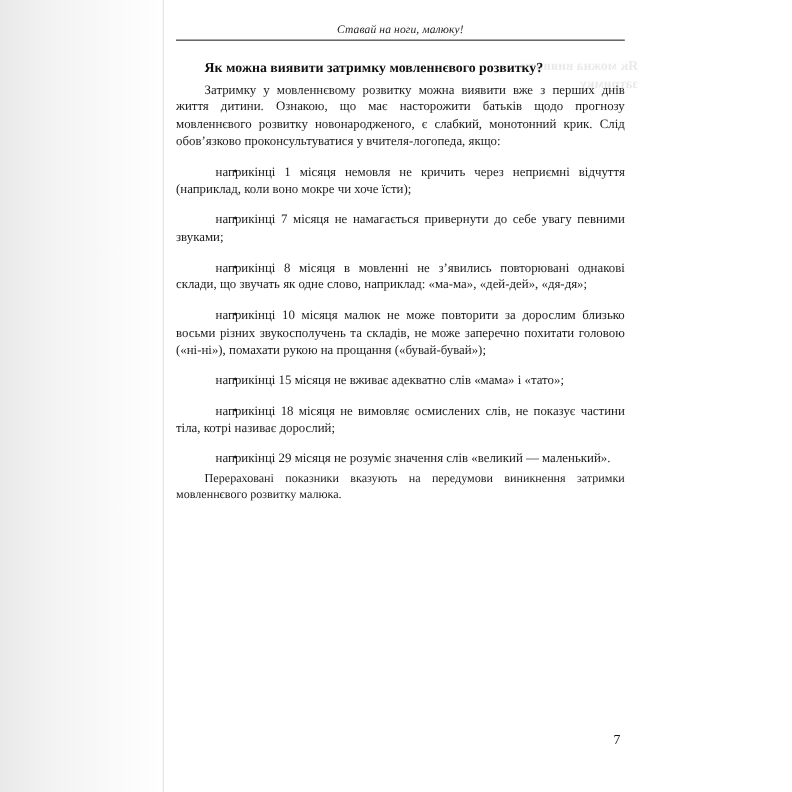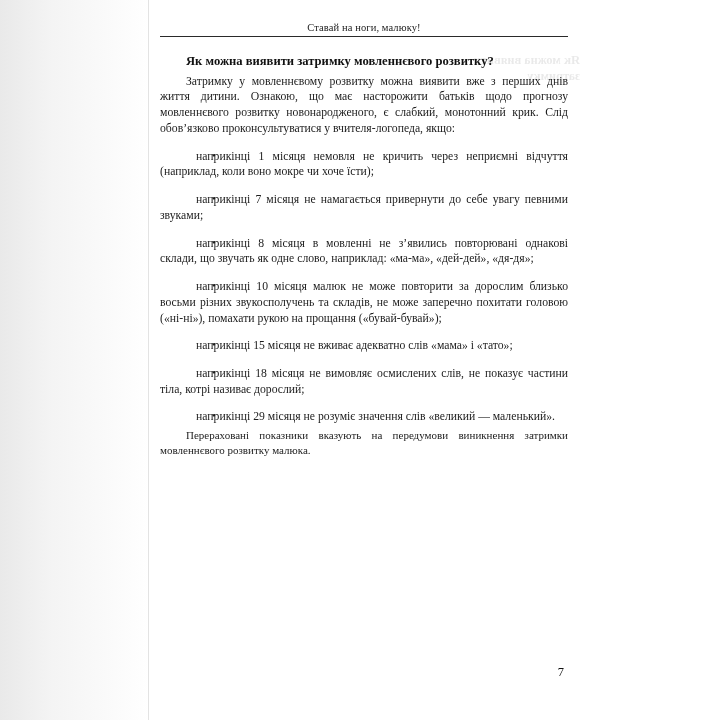--- a/index.html
+++ b/index.html
@@ -45,20 +45,21 @@
   .content {
     position: absolute;
     left: 160px;
     top: 22px;
     width: 408px;
     height: 676px;
   }
 
   .running-head {
     text-align: center;
+    font-style: italic;
     font-size: 10.5px;
     letter-spacing: 0.1px;
     color: #222;
     margin: 0 0 2px 0;
   }
   .rule {
     width: 100%;
     height: 1px;
     background: #2a2a2a;
     margin: 3px 0 16px 0;

